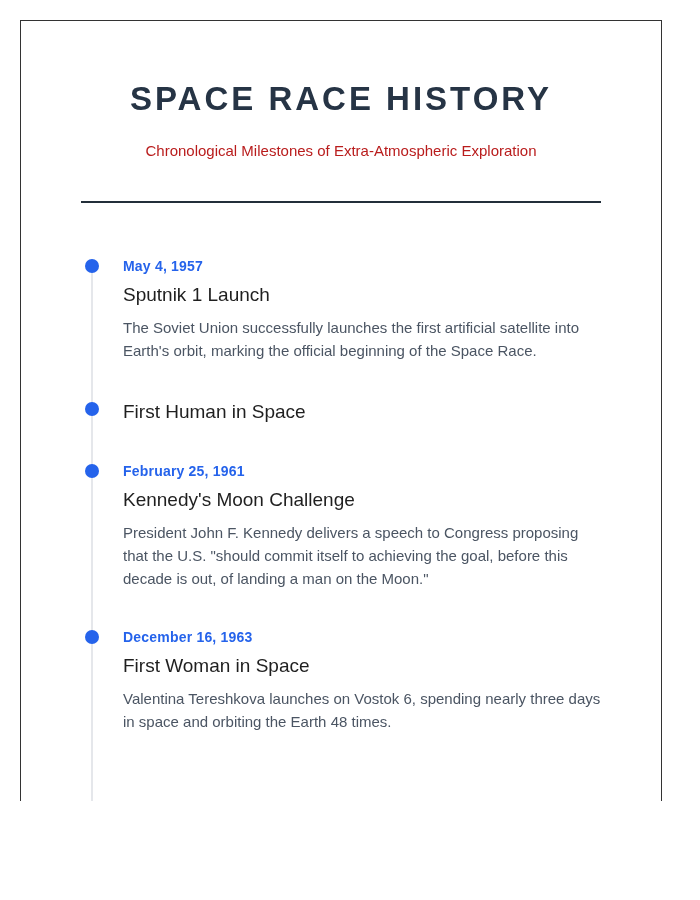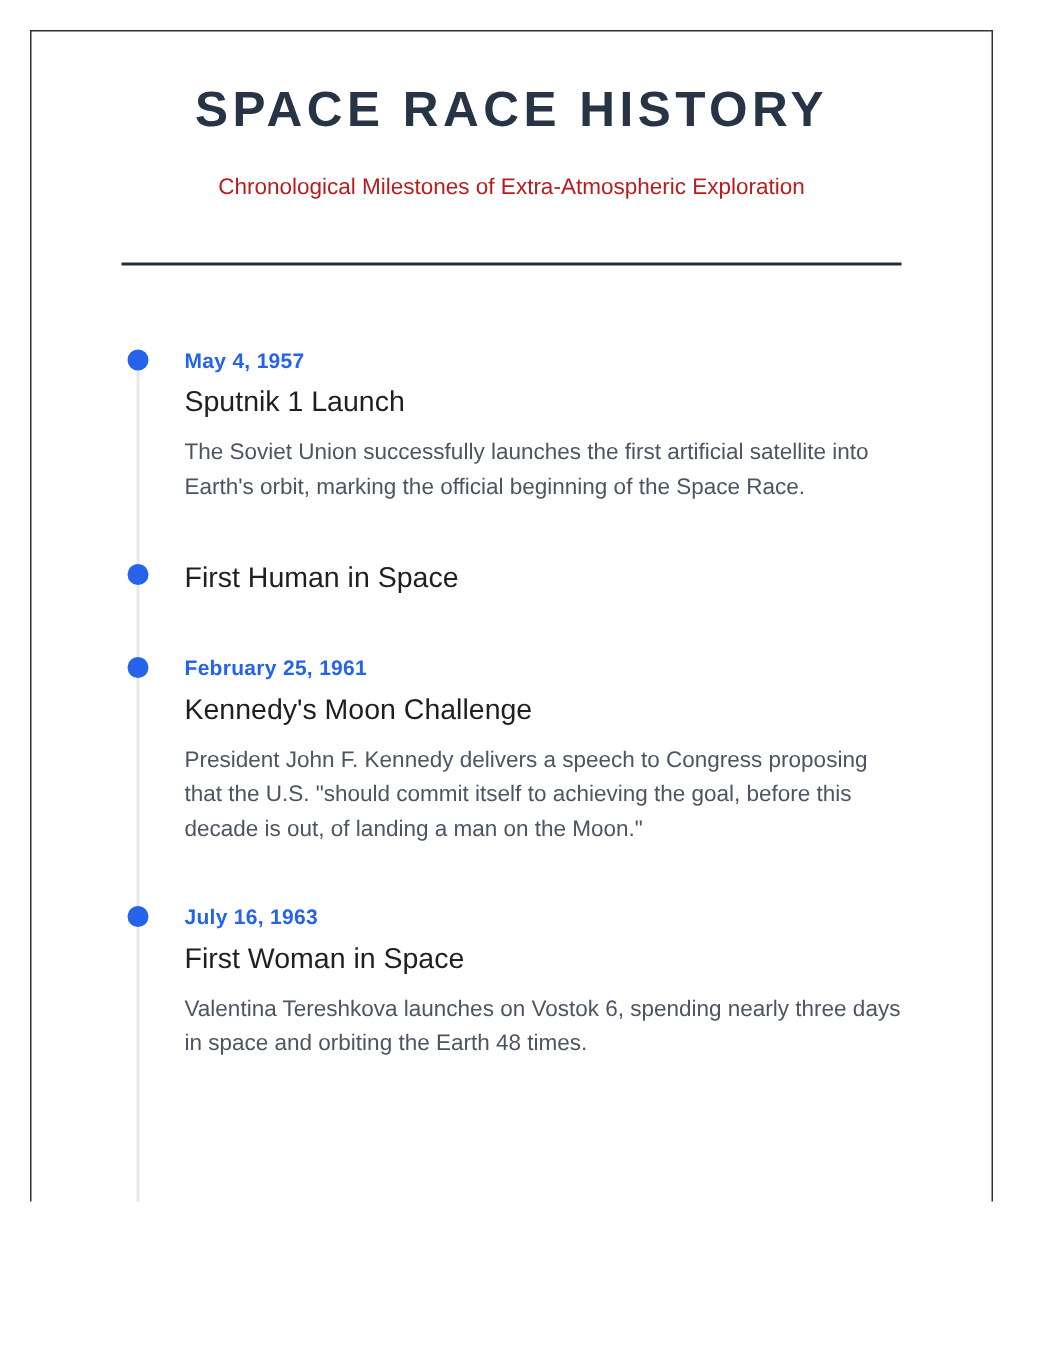--- a/index.html
+++ b/index.html
@@ -13,21 +13,21 @@
   .page {
     position: absolute;
     top: 20px;
     left: 20px;
     width: 642px;
     height: 781px;
     box-sizing: border-box;
     background: #ffffff;
     border: 1px solid #333333;
     border-bottom: none;
-    padding: 32px 60px 0 60px;
+    padding: 58px 60px 0 60px;
     overflow: hidden;
   }
   .doc-title {
     margin: 0;
     font-size: 33px;
     line-height: 1.2;
     font-weight: bold;
     letter-spacing: 3px;
     text-align: center;
     color: #263445;
@@ -118,18 +118,18 @@
 
   <div class="entry">
     <span class="dot"></span>
     <div class="edate">February 25, 1961</div>
     <h2 class="etitle">Kennedy's Moon Challenge</h2>
     <p class="edesc">President John F. Kennedy delivers a speech to Congress proposing that the U.S. "should commit itself to achieving the goal, before this decade is out, of landing a man on the Moon."</p>
   </div>
 
   <div class="entry">
     <span class="dot"></span>
-    <div class="edate">July 16, 1963</div>
+    <div class="edate">December 16, 1963</div>
     <h2 class="etitle">First Woman in Space</h2>
     <p class="edesc">Valentina Tereshkova launches on Vostok 6, spending nearly three days in space and orbiting the Earth 48 times.</p>
   </div>
 </div>
 </div>
 
 </body></html>

